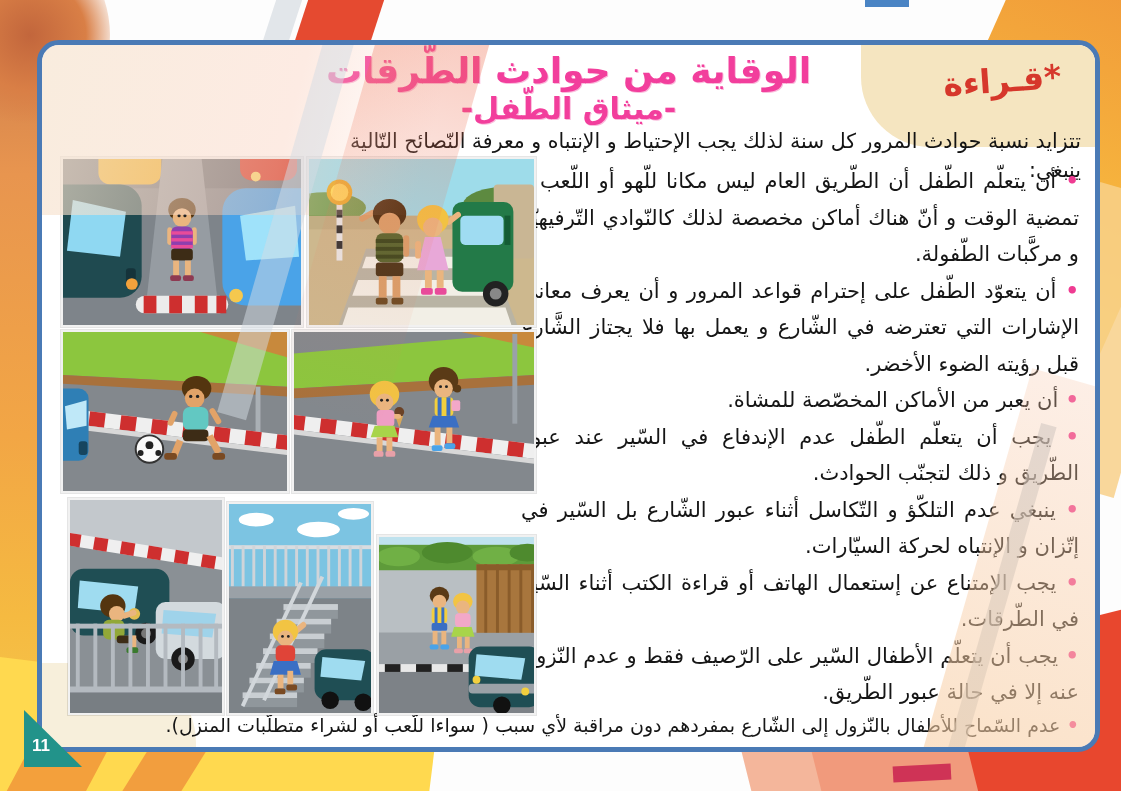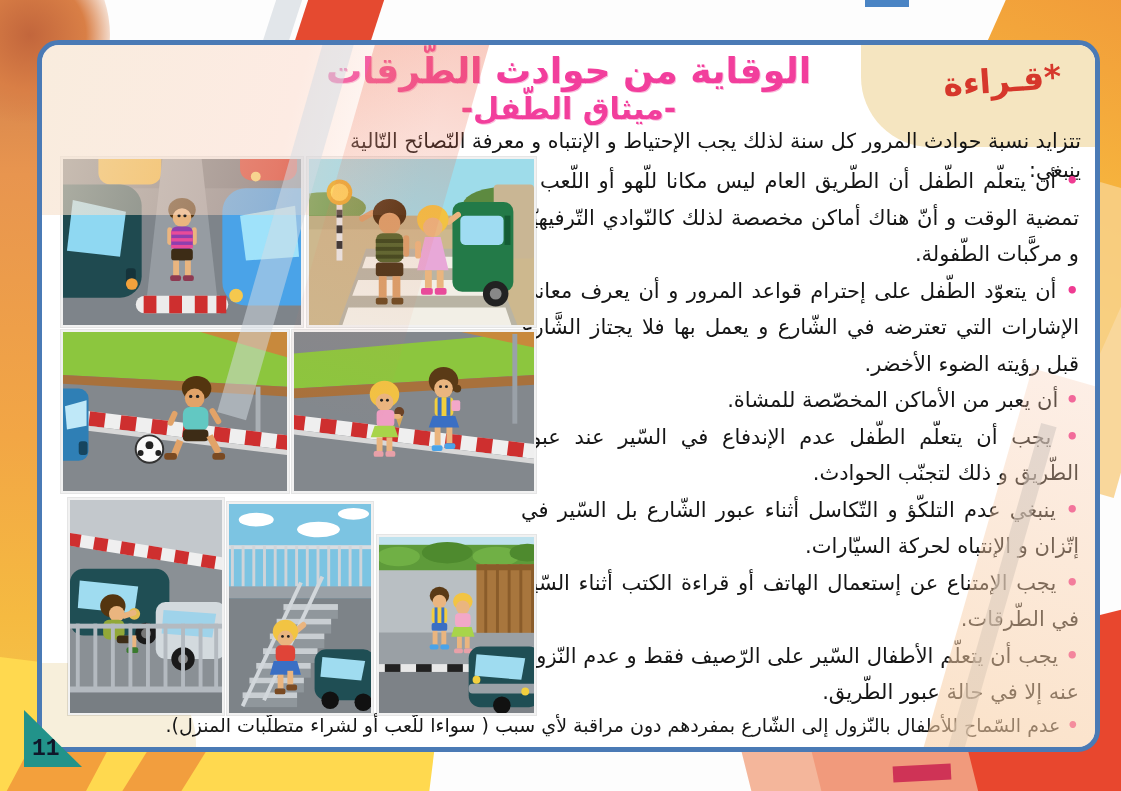--- a/index.html
+++ b/index.html
@@ -70,22 +70,22 @@
   .illo2{left:265px;top:112px;width:229px;height:170px;}
   .illo3{left:19px;top:285px;width:228px;height:163px;}
   .illo4{left:250px;top:285px;width:244px;height:163px;}
   .illo5{left:26px;top:453px;width:156px;height:217px;}
   .illo6{left:185px;top:457px;width:146px;height:213px;}
   .illo7{left:335px;top:490px;width:159px;height:180px;}
 
   
   .page-corner{position:absolute;z-index:4;left:24px;top:710px;width:58px;height:57px;
     background:#22938a;clip-path:polygon(0 0,0 100%,100% 100%);}
-  .page-corner span{position:absolute;left:8px;top:26px;color:#0f172a;
-    font-family:Liberation Mono, monospace;font-weight:bold;font-size:23px;}
+  .page-corner span{position:absolute;left:8px;top:26px;color:#ffffff;
+    font-family:Liberation Sans, sans-serif;font-weight:bold;font-size:17px;}
 </style>
 </head>
 <body>
 
 <div class="bg bg-left-band"></div>
 <div class="bg bg-topleft-blob"></div>
 <div class="bg bg-top-stripe-gray"></div>
 <div class="bg bg-top-stripe-red"></div>
 <div class="bg bg-top-bluechip"></div>
 <div class="bg bg-topright-orange"></div>

